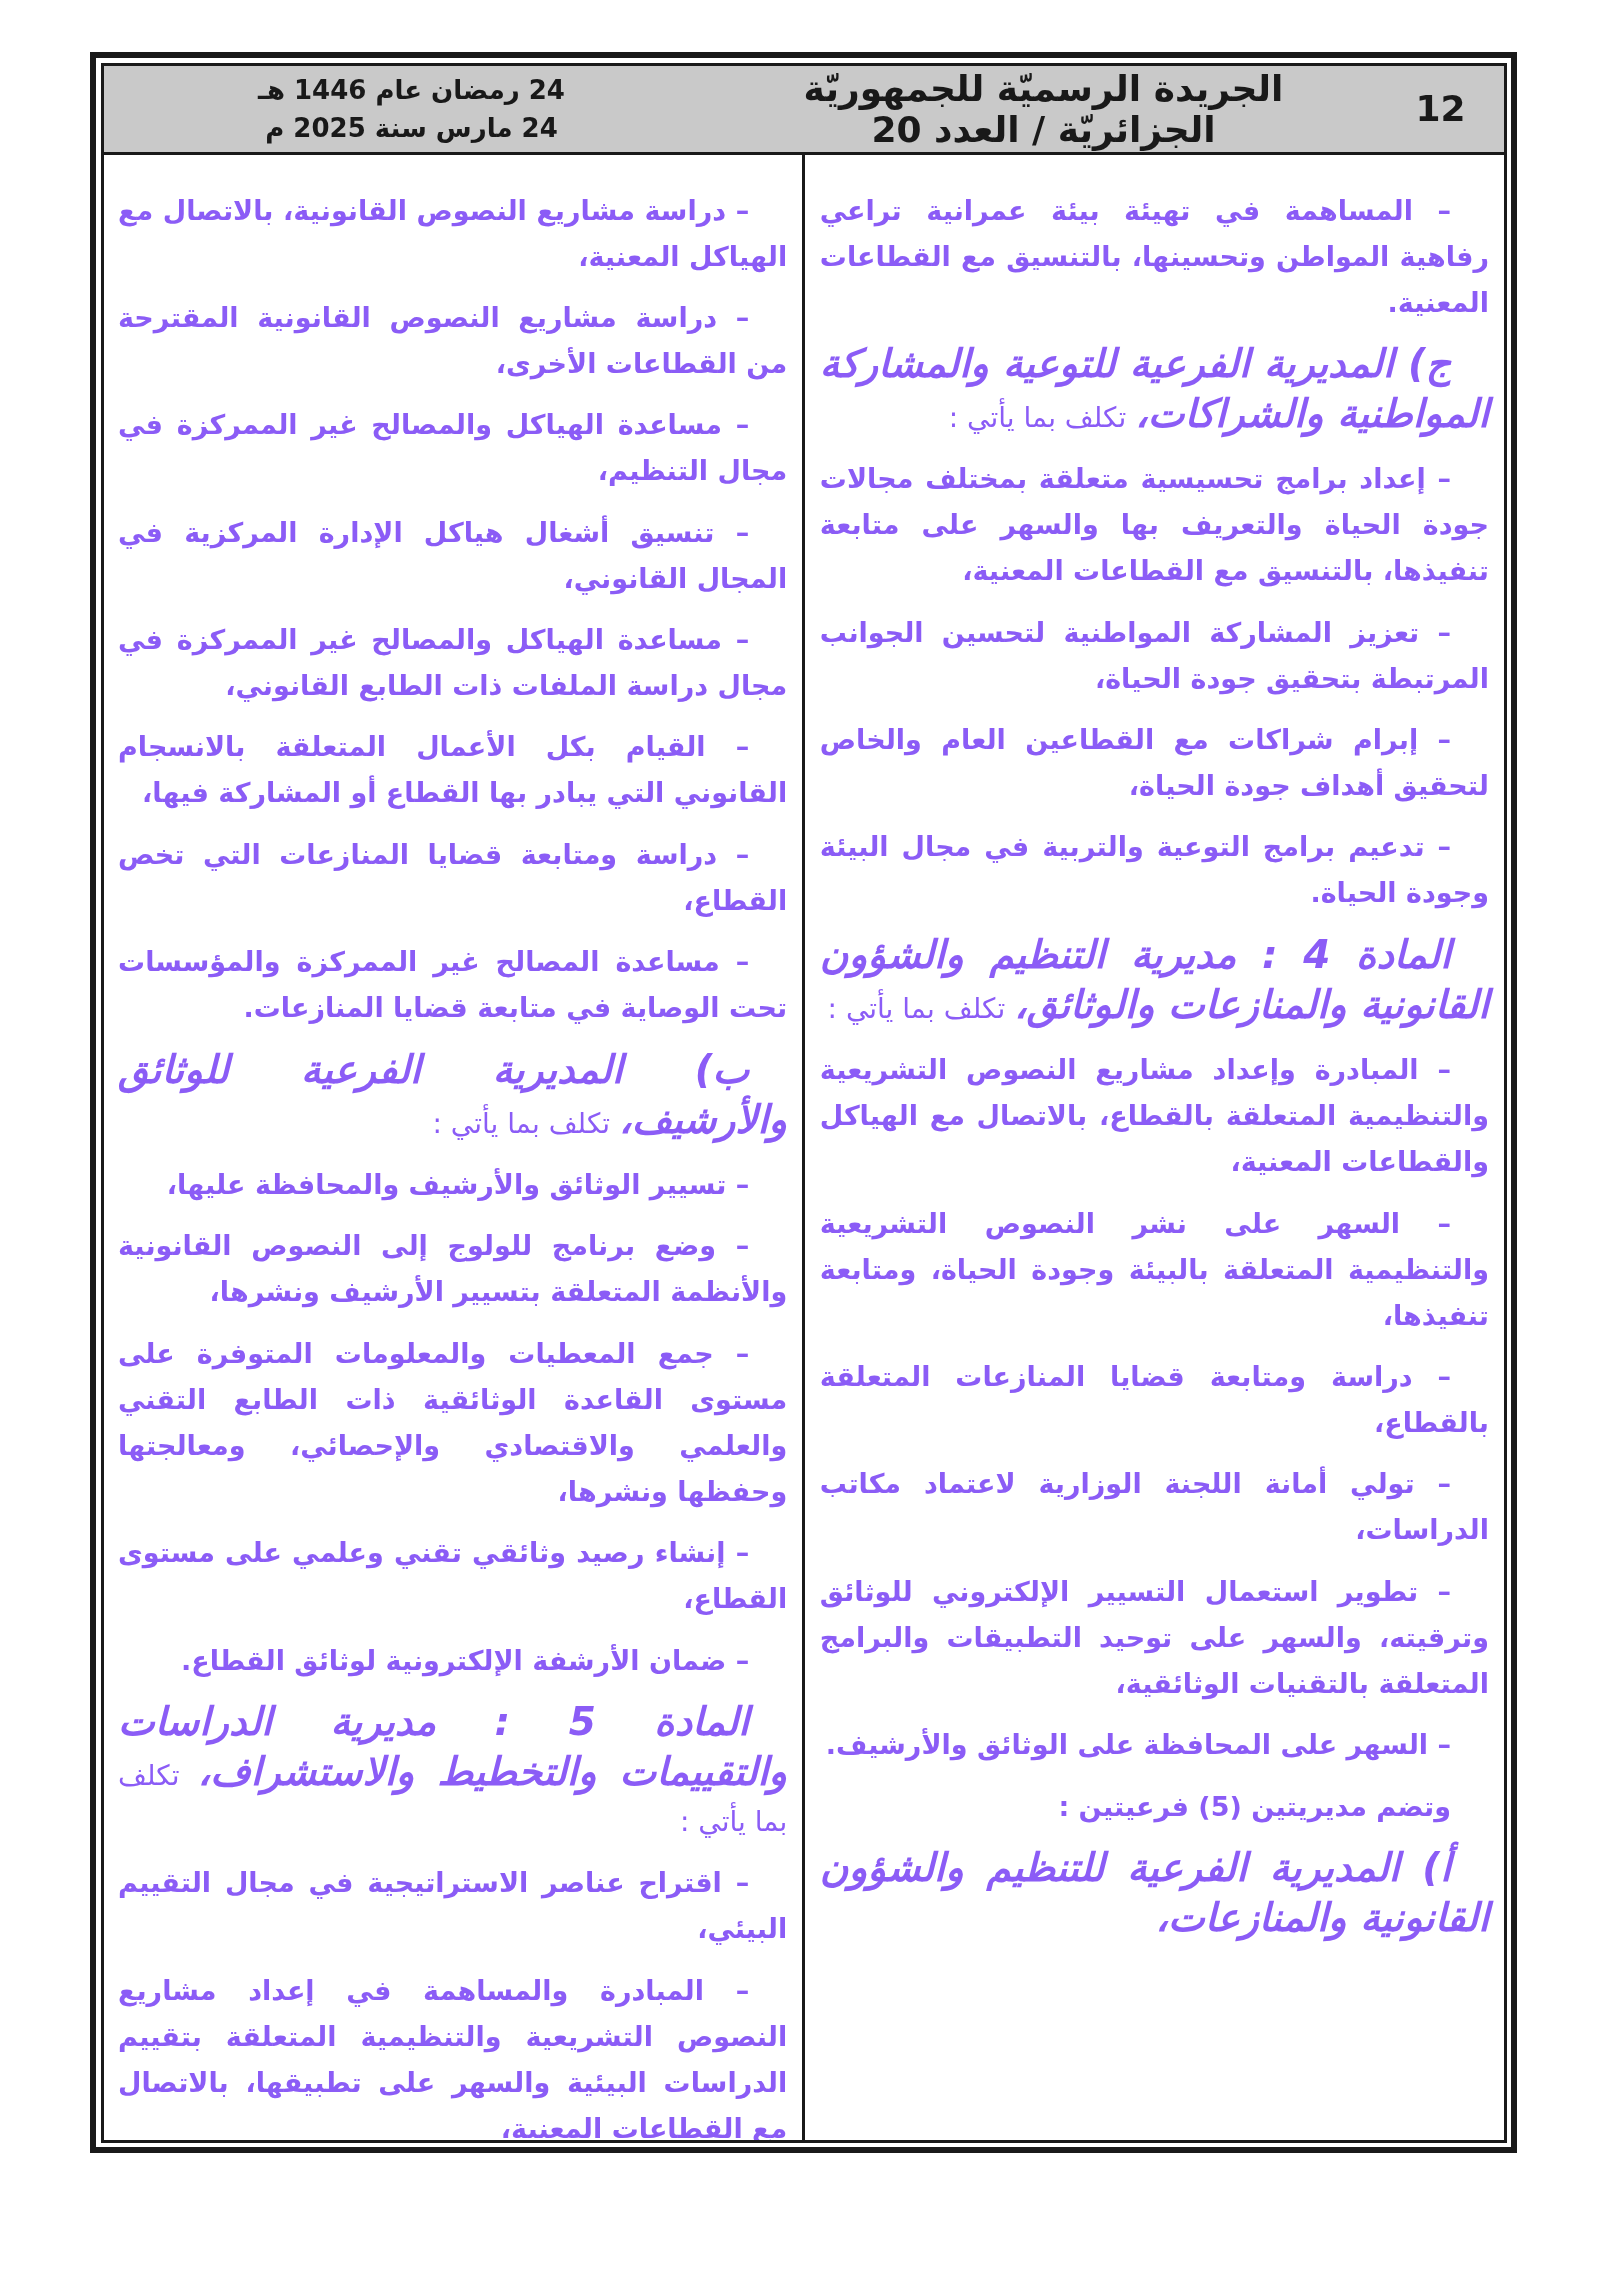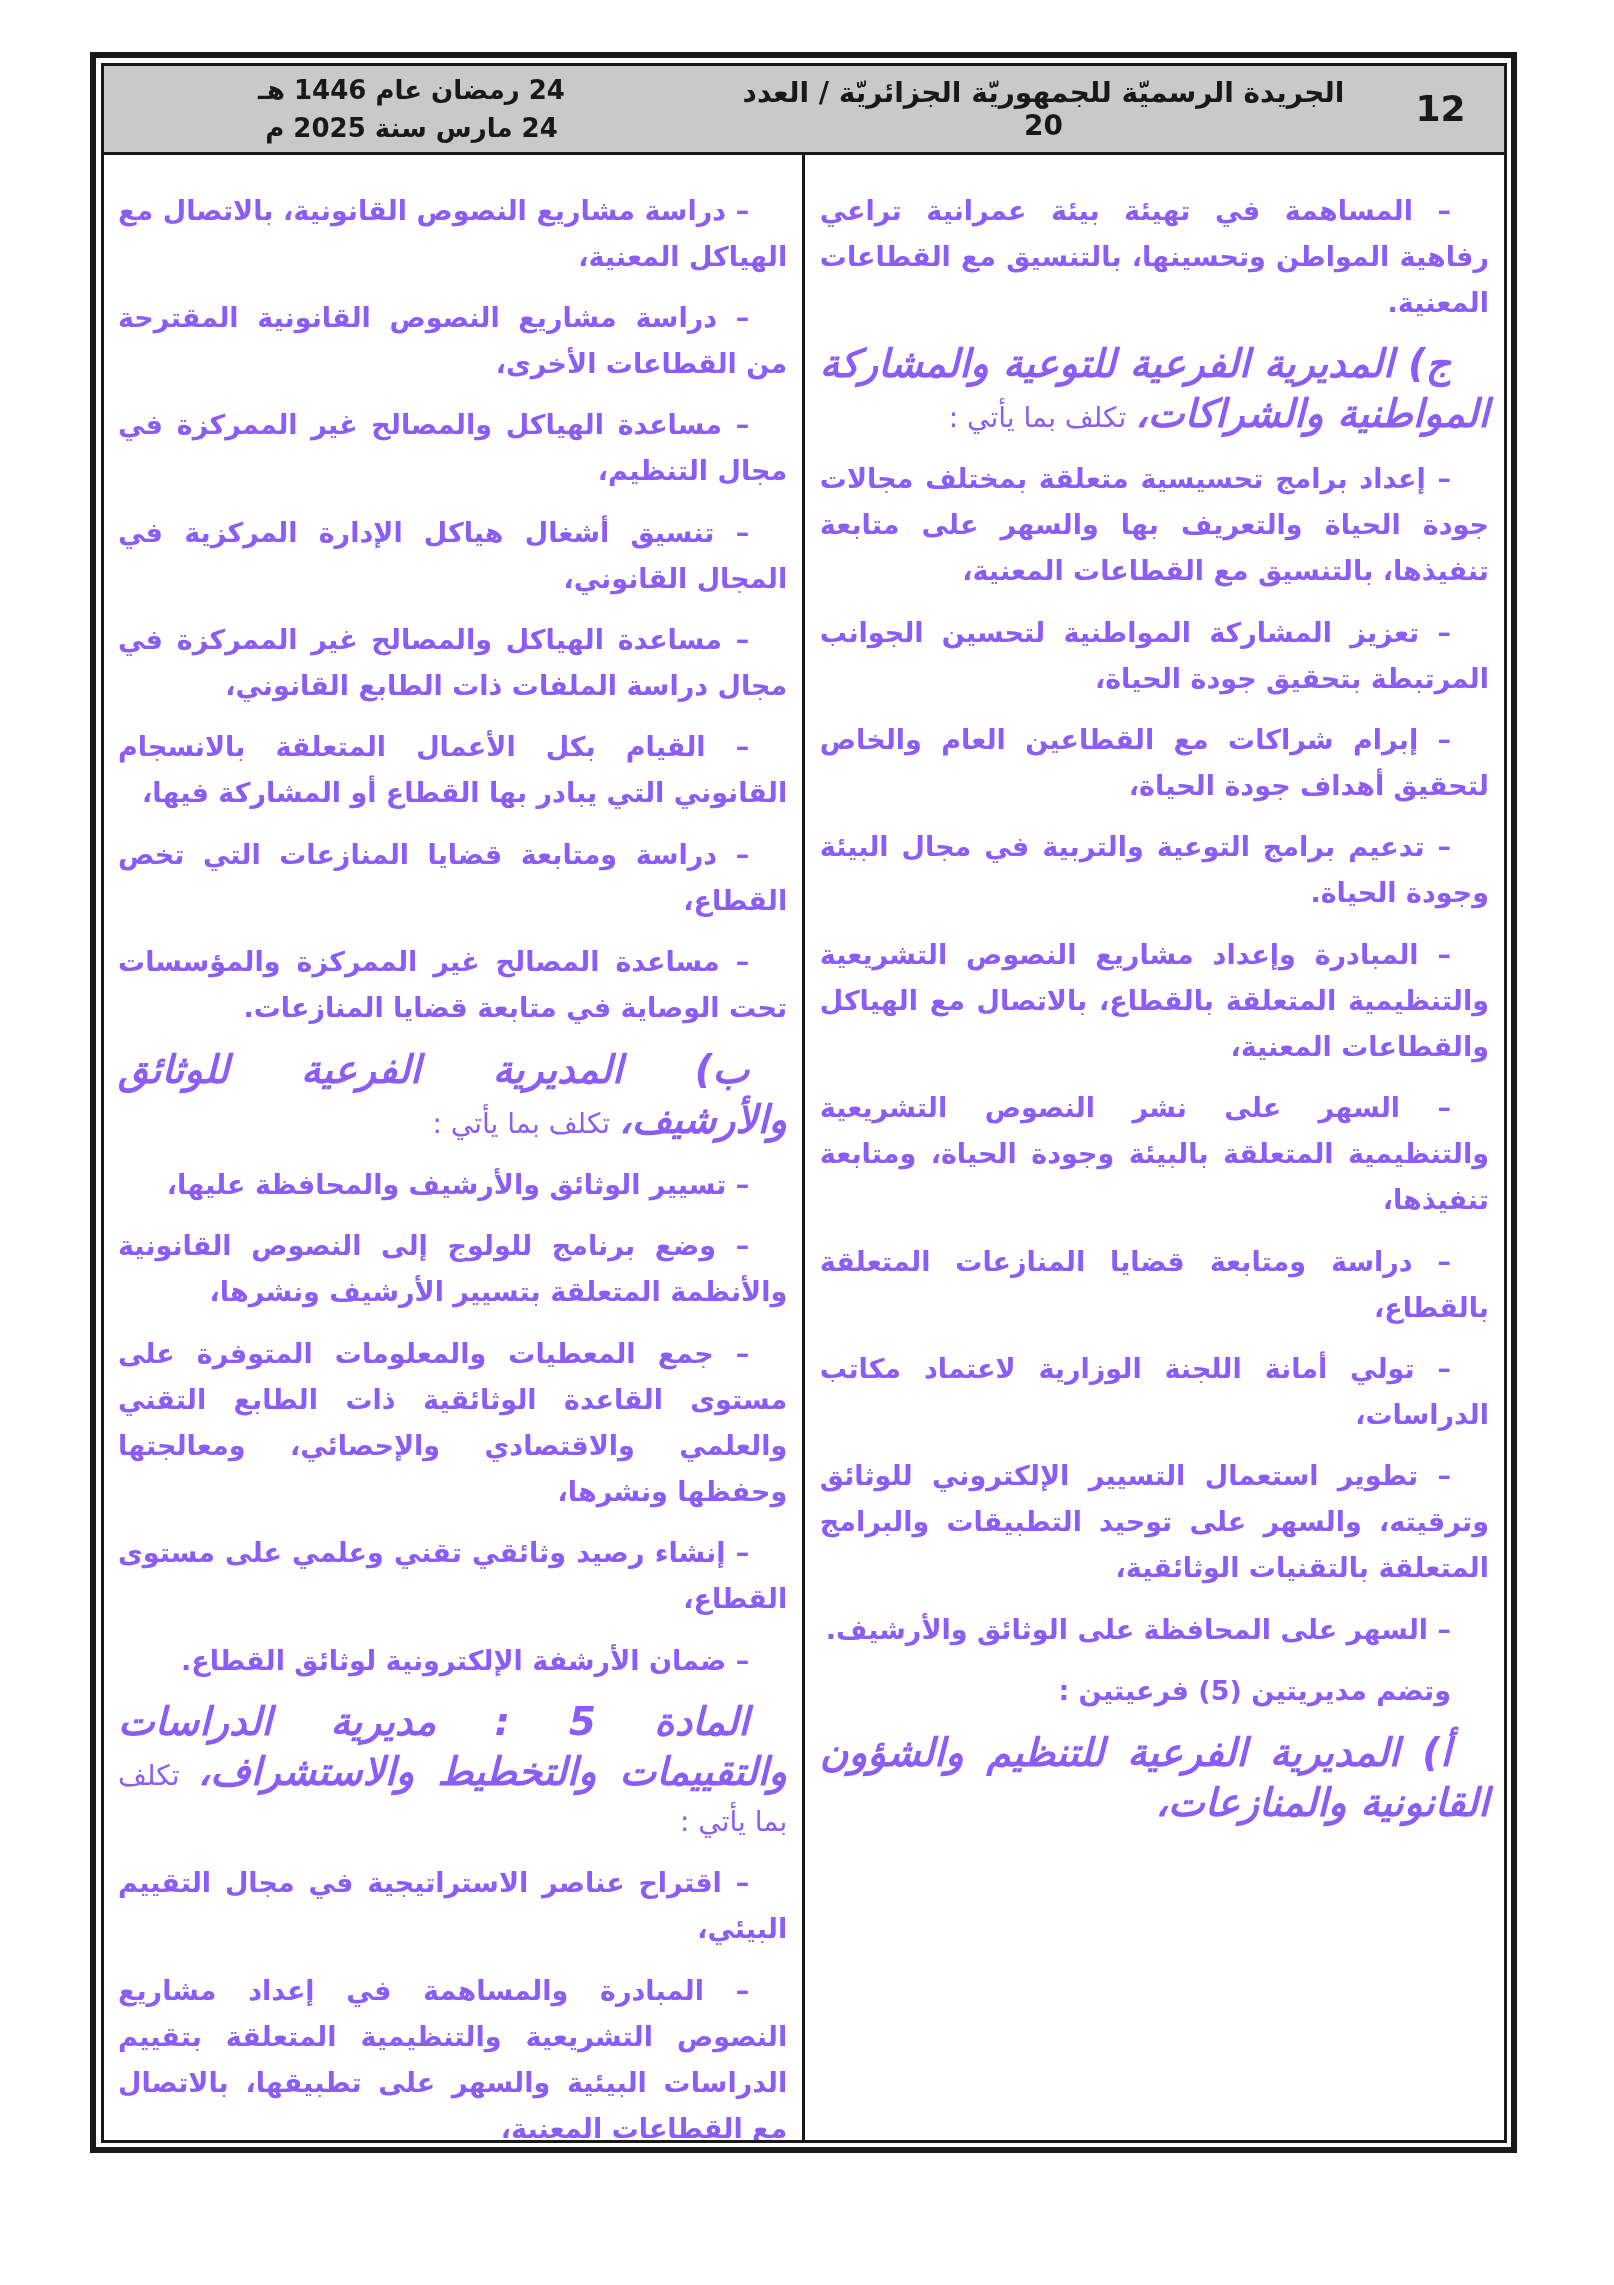--- a/index.html
+++ b/index.html
@@ -18,21 +18,21 @@
   }
   .band{
     height:86px;flex:0 0 86px;background:#c9c9c9;border-bottom:3.6px solid #191919;
     display:flex;align-items:center;color:#191919;
   }
   .band-dates{
     width:44%;text-align:center;font-weight:bold;font-size:26px;line-height:38px;
     direction:rtl;
   }
   .band-title{
-    flex:1;text-align:center;font-weight:bold;font-size:28px;direction:rtl;
+    flex:1;text-align:center;font-weight:bold;font-size:36px;direction:rtl;
   }
   .band-page{
     width:136px;text-align:right;font-weight:bold;font-size:36px;
     padding-left:0;padding-right:38px;box-sizing:border-box;
   }
   .content{
     flex:1;display:flex;flex-direction:row;direction:rtl;overflow:hidden;
     background:#ffffff;
   }
   .col{
@@ -69,20 +69,21 @@
     </div>
 
     <div class="content">
       <div class="col" id="col-right">
           <p class="para">– المساهمة في تهيئة بيئة عمرانية تراعي رفاهية المواطن وتحسينها، بالتنسيق مع القطاعات المعنية.</p>
           <p class="para heading"><span class="hb">ج) المديرية الفرعية للتوعية والمشاركة المواطنية والشراكات،</span><span class="hn"> تكلف بما يأتي :</span></p>
           <p class="para">– إعداد برامج تحسيسية متعلقة بمختلف مجالات جودة الحياة والتعريف بها والسهر على متابعة تنفيذها، بالتنسيق مع القطاعات المعنية،</p>
           <p class="para">– تعزيز المشاركة المواطنية لتحسين الجوانب المرتبطة بتحقيق جودة الحياة،</p>
           <p class="para">– إبرام شراكات مع القطاعين العام والخاص لتحقيق أهداف جودة الحياة،</p>
           <p class="para">– تدعيم برامج التوعية والتربية في مجال البيئة وجودة الحياة.</p>
+          <p class="para heading"><span class="hb">المادة 4 : مديرية التنظيم والشؤون القانونية والمنازعات والوثائق،</span><span class="hn"> تكلف بما يأتي :</span></p>
           <p class="para">– المبادرة وإعداد مشاريع النصوص التشريعية والتنظيمية المتعلقة بالقطاع، بالاتصال مع الهياكل والقطاعات المعنية،</p>
           <p class="para">– السهر على نشر النصوص التشريعية والتنظيمية المتعلقة بالبيئة وجودة الحياة، ومتابعة تنفيذها،</p>
           <p class="para">– دراسة ومتابعة قضايا المنازعات المتعلقة بالقطاع،</p>
           <p class="para">– تولي أمانة اللجنة الوزارية لاعتماد مكاتب الدراسات،</p>
           <p class="para">– تطوير استعمال التسيير الإلكتروني للوثائق وترقيته، والسهر على توحيد التطبيقات والبرامج المتعلقة بالتقنيات الوثائقية،</p>
           <p class="para">– السهر على المحافظة على الوثائق والأرشيف.</p>
           <p class="para">وتضم مديريتين (5) فرعيتين :</p>
           <p class="para heading"><span class="hb">أ) المديرية الفرعية للتنظيم والشؤون القانونية والمنازعات،</span></p>
         </div>
       <div class="divider"></div>

